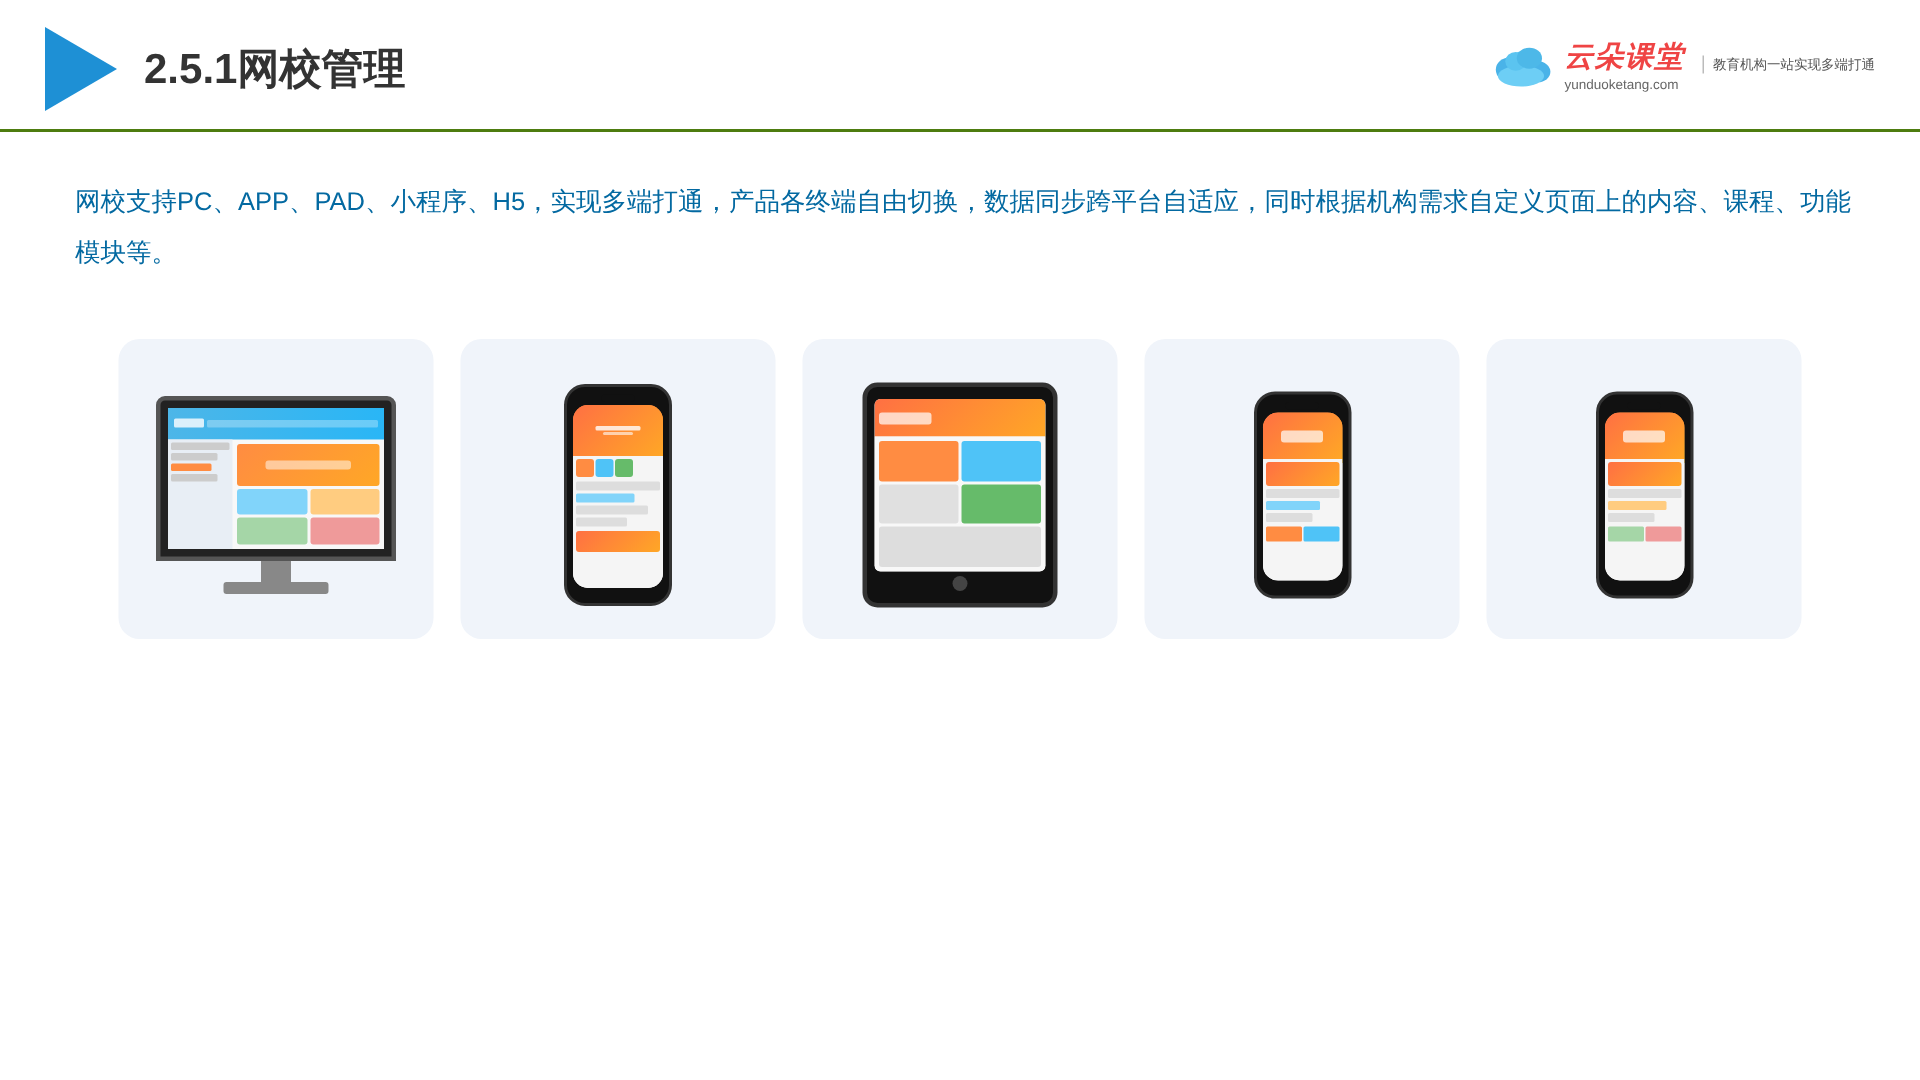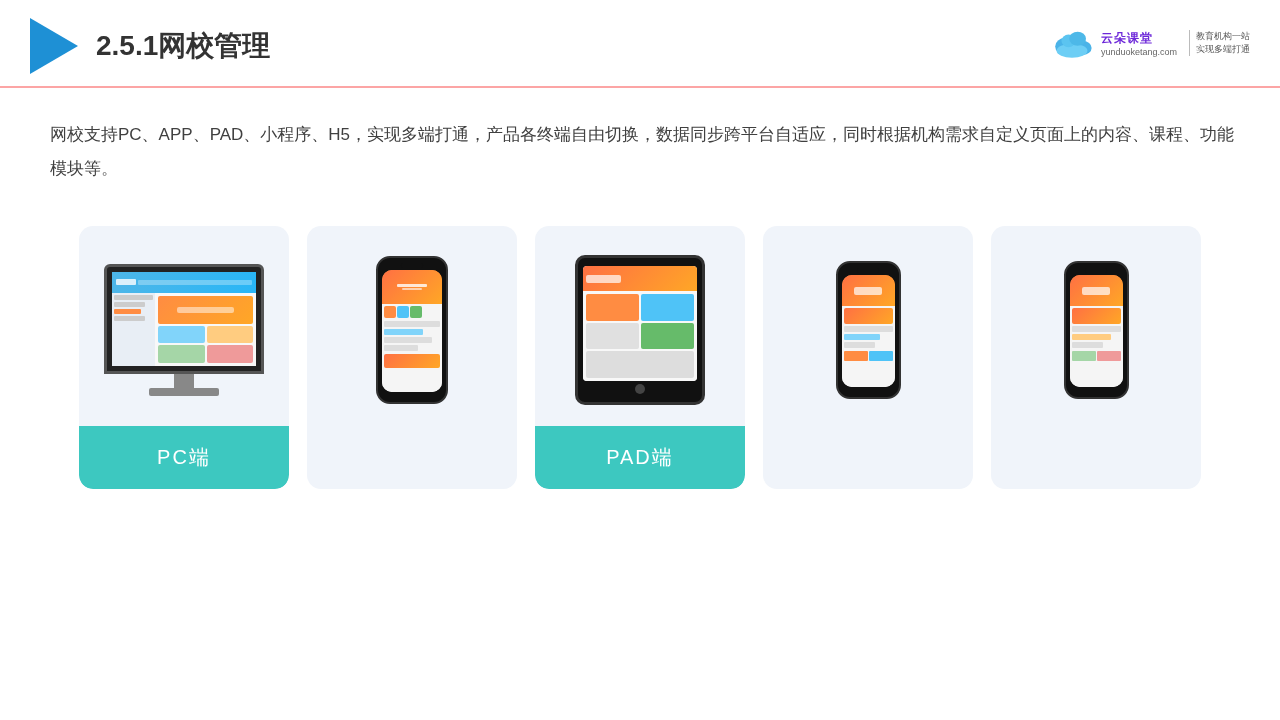--- a/index.html
+++ b/index.html
@@ -10,21 +10,21 @@
       font-family: 'Microsoft YaHei', 'PingFang SC', sans-serif;
       overflow: hidden;
       position: relative;
     }
 
     
     .top-bar {
       display: flex;
       align-items: center;
       padding: 18px 30px 12px 30px;
-      border-bottom: 2px solid #fca5a5;
+      border-bottom: 2px solid #4d7c0f;
       position: relative;
     }
 
     .logo-triangle {
       width: 0;
       height: 0;
       border-top: 28px solid transparent;
       border-bottom: 28px solid transparent;
       border-left: 48px solid #1e90d5;
       margin-right: 18px;
@@ -40,37 +40,38 @@
       position: absolute;
       right: 30px;
       top: 50%;
       transform: translateY(-50%);
       display: flex;
       align-items: center;
       gap: 8px;
     }
 
     .brand-name {
-      font-size: 12px;
-      color: #6d28d9;
+      font-size: 19px;
+      color: #ef4444;
       font-weight: bold;
       letter-spacing: 1px;
+      font-style: italic;
     }
 
     .brand-domain {
       font-size: 9px;
       color: #666;
       letter-spacing: 0;
     }
 
     
     .description {
       padding: 30px 42px 20px 50px;
       font-size: 17px;
-      color: #404040;
+      color: #0369a1;
       line-height: 2;
     }
 
     
     .cards-section {
       display: flex;
       justify-content: center;
       gap: 18px;
       padding: 10px 30px 20px 30px;
       margin-top: 10px;
@@ -290,21 +291,21 @@
     }
 
     .slogan-vertical {
       font-size: 9px;
       color: #555;
       line-height: 1.4;
       border-left: 1px solid #bbb;
       padding-left: 6px;
       margin-left: 4px;
       display: flex;
-      flex-direction: column;
+      flex-direction: row;
     }
   </style>
 </head>
 <body>
 
 <div class="top-bar">
   <div class="logo-triangle"></div>
   <h1 class="page-title">2.5.1网校管理</h1>
 
   <div class="brand-logo">
@@ -364,21 +365,20 @@
                   <div style="background:#ef9a9a;border-radius:2px;"></div>
                 </div>
               </div>
             </div>
           </div>
         </div>
         <div class="pc-stand-neck"></div>
         <div class="pc-stand-base"></div>
       </div>
     </div>
-    <div class="card-label">PC端</div>
   </div>
 
   <div class="card">
     <div class="card-image-area">
       <div class="phone-mockup">
         <div class="phone-notch"></div>
         <div class="phone-screen">
           <div class="phone-screen-inner">
             <div class="phone-header-bar">
               <div style="display:flex;flex-direction:column;align-items:center;gap:1px;">
@@ -417,21 +417,20 @@
               <div class="tablet-cell tablet-cell-blue"></div>
               <div class="tablet-cell"></div>
               <div class="tablet-cell tablet-cell-green"></div>
               <div class="tablet-cell" style="grid-column:span 2;background:#ddd;"></div>
             </div>
           </div>
         </div>
         <div class="tablet-home-btn"></div>
       </div>
     </div>
-    <div class="card-label">PAD端</div>
   </div>
 
   <div class="card">
     <div class="card-image-area">
       <div class="phone-mockup" style="width:65px;height:138px;">
         <div class="phone-notch"></div>
         <div class="phone-screen">
           <div class="phone-screen-inner">
             <div class="phone-header-bar">
               <div style="width:28px;height:8px;background:rgba(255,255,255,0.7);border-radius:2px;"></div>

